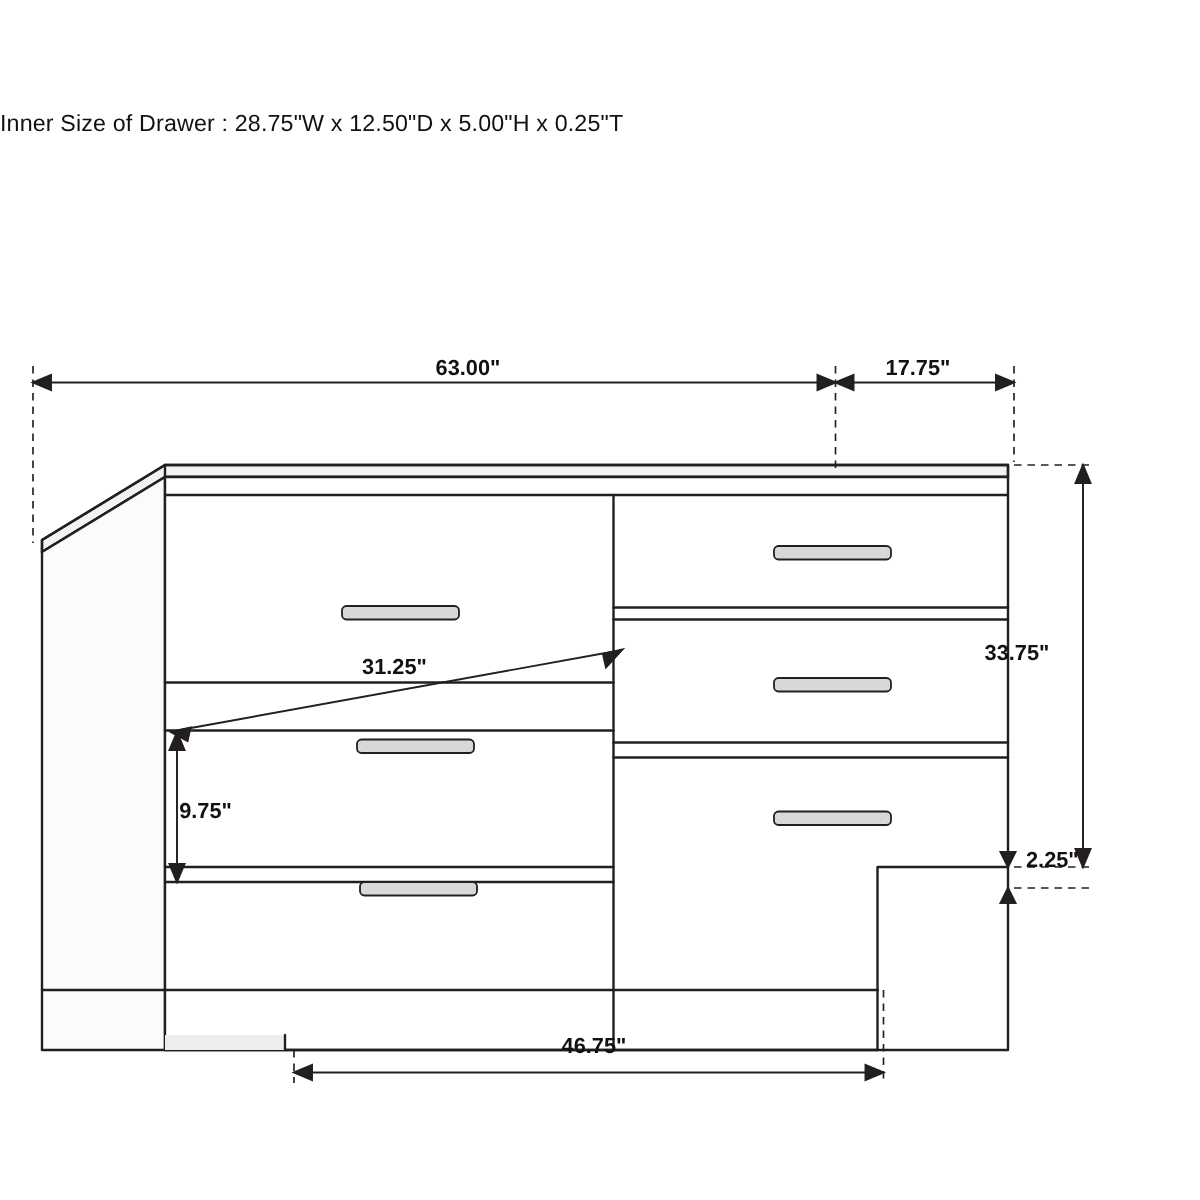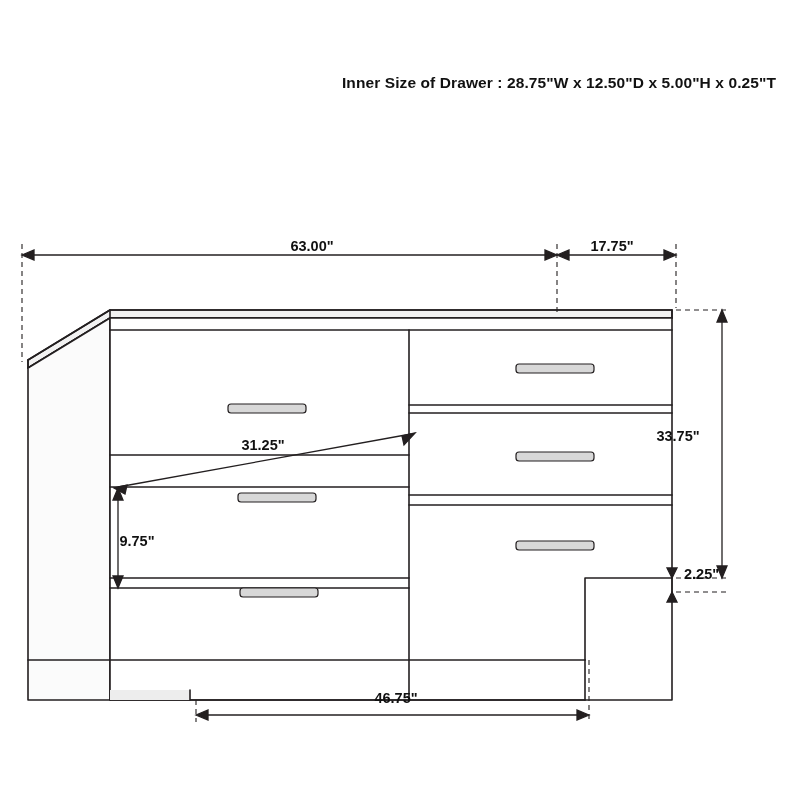--- a/index.html
+++ b/index.html
@@ -19,23 +19,23 @@
     position: absolute;
     left: 0; top: 0;
     width: 800px;
     height: 800px;
   }
   .title {
     position: absolute;
     left: 0;
     top: 74px;
     width: 776px;
-    text-align: right;
+    text-align: left;
     font-size: 15.5px;
-    font-weight: bold;
+    font-weight: normal;
     letter-spacing: 0.1px;
     color: #111111;
   }
   svg#diagram {
     position: absolute;
     left: 0;
     top: 0;
     width: 800px;
     height: 800px;
   }

